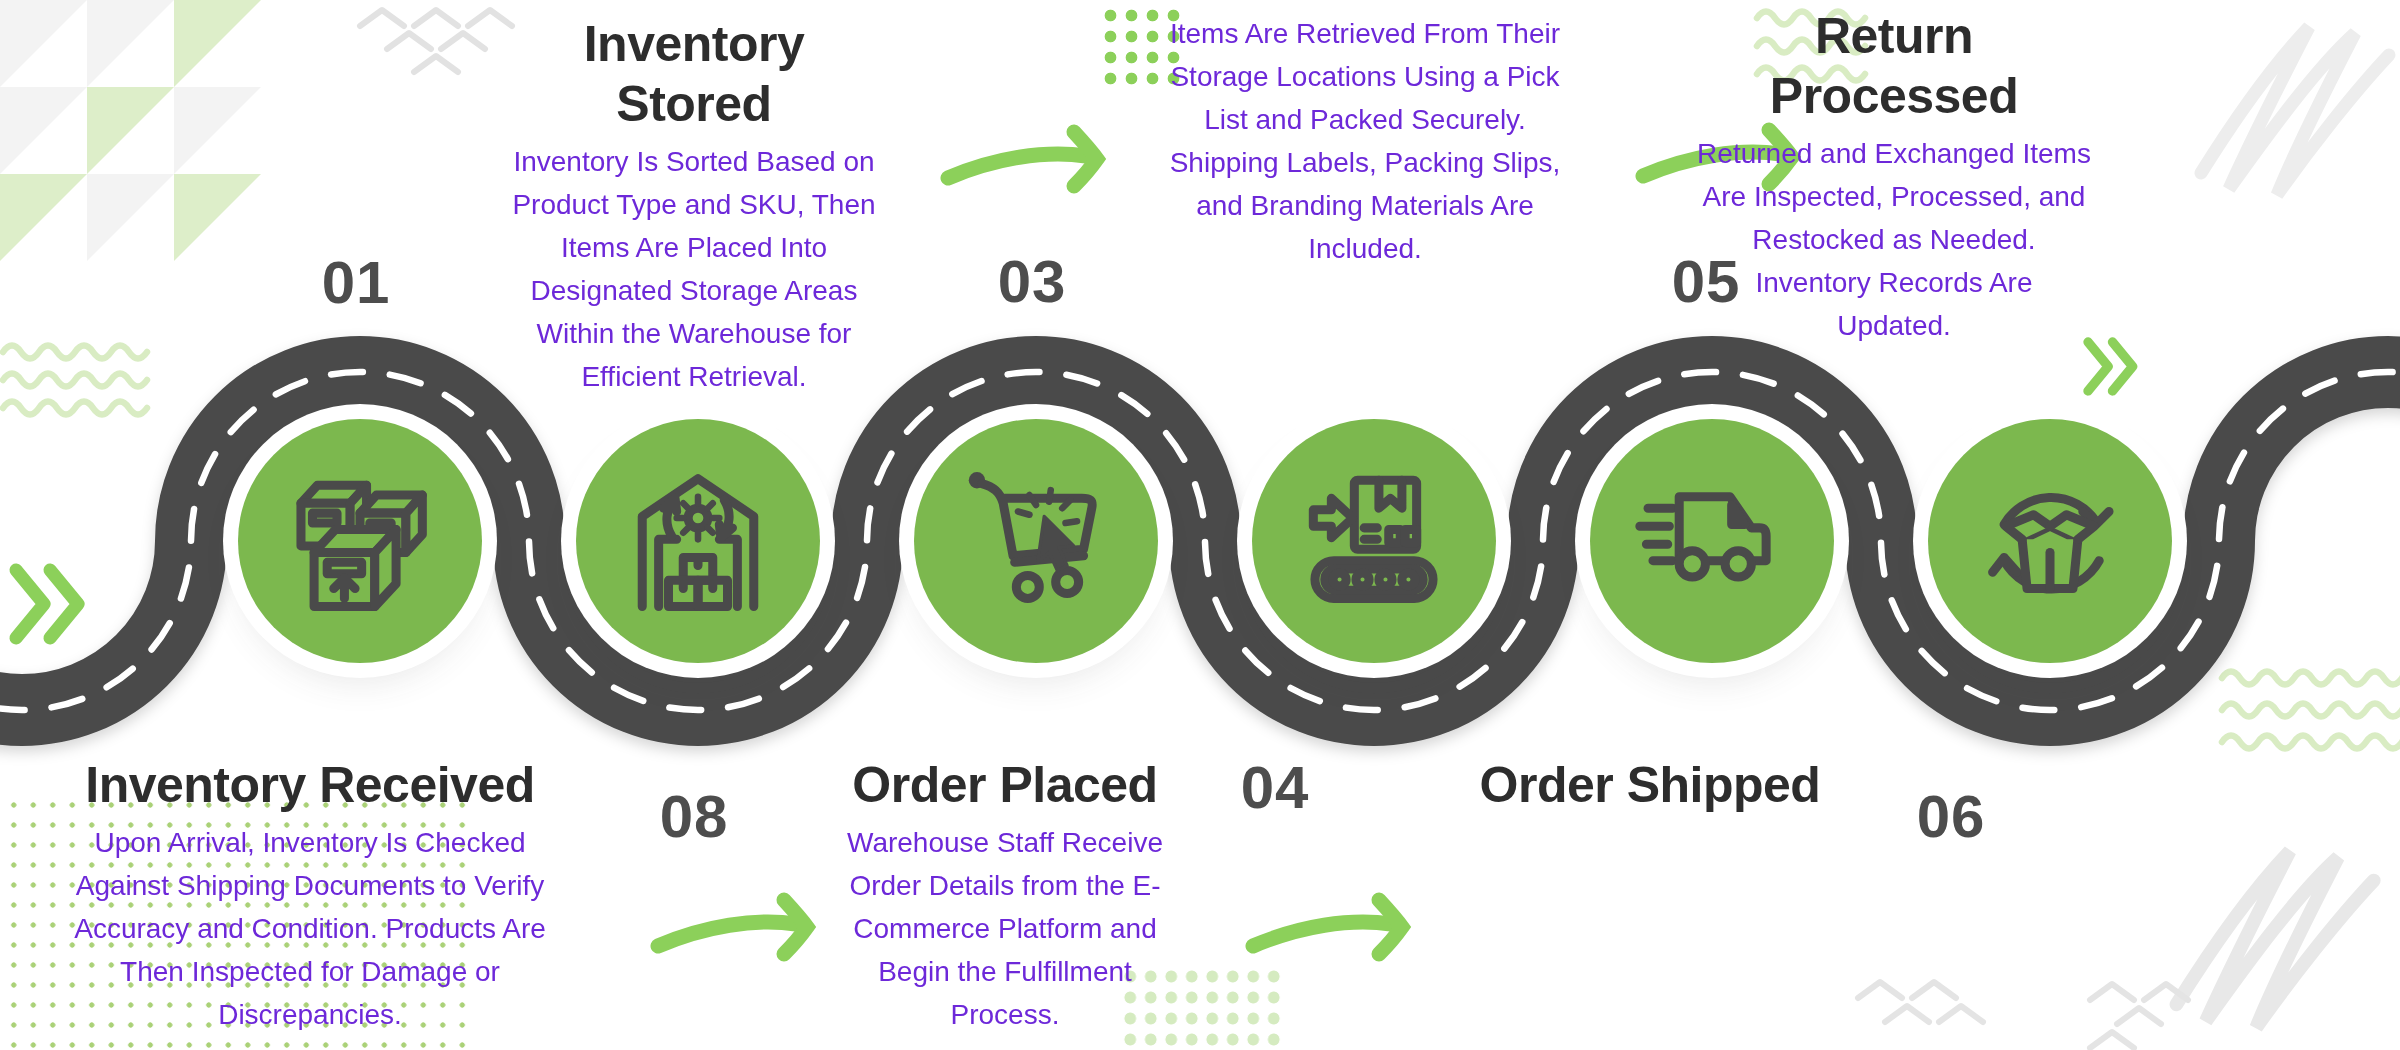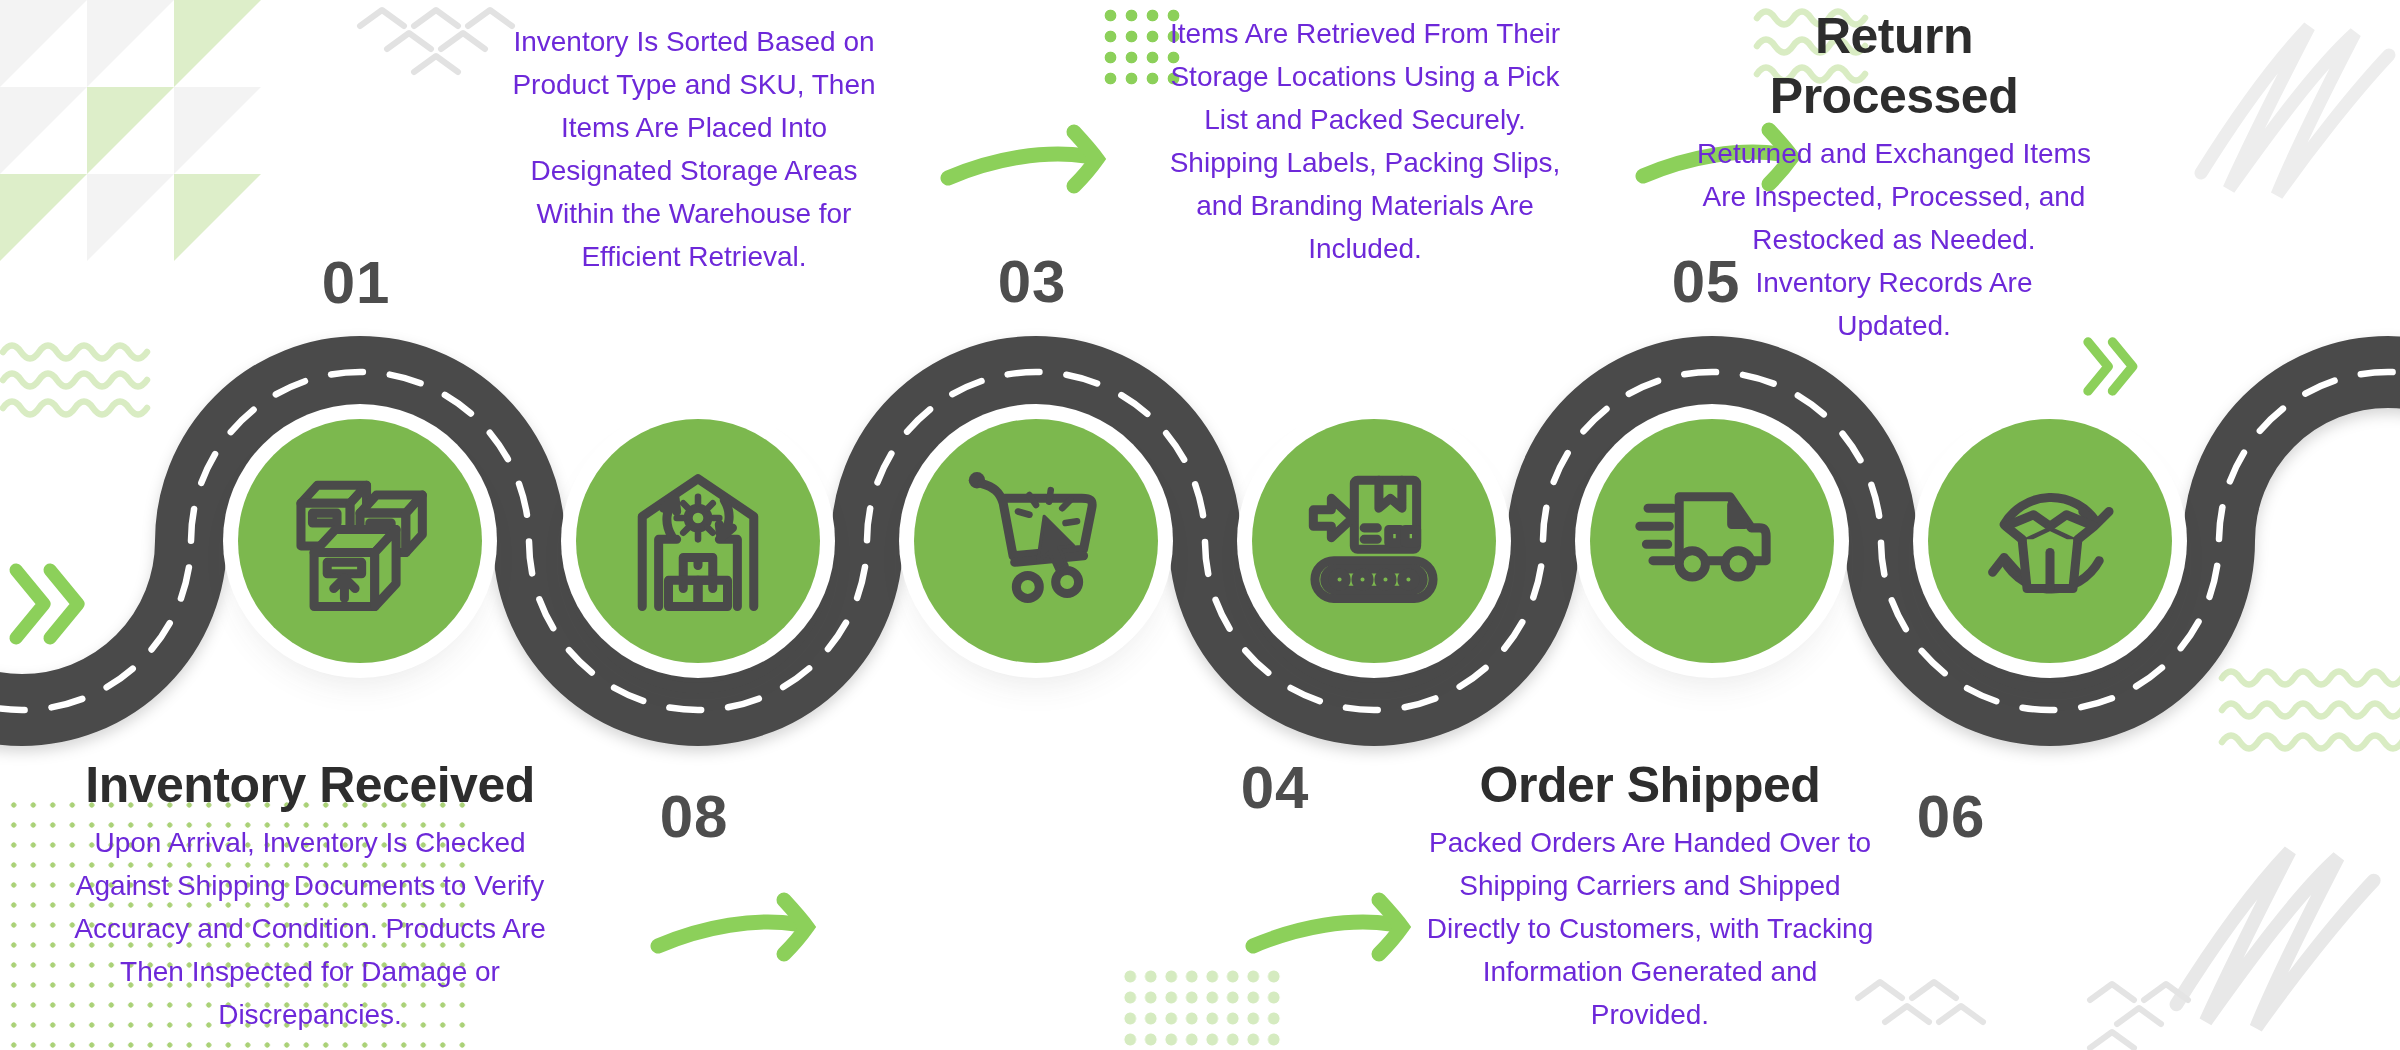--- a/index.html
+++ b/index.html
@@ -252,42 +252,47 @@
 
   <div class="tb tb1">
     <div class="title">Inventory Received</div>
     <div class="desc">Upon Arrival, Inventory Is Checked
 Against Shipping Documents to Verify
 Accuracy and Condition. Products Are
 Then Inspected for Damage or
 Discrepancies.</div>
   </div>
   <div class="tb tb2">
+    <div class="title">Inventory
+Stored</div>
     <div class="desc">Inventory Is Sorted Based on
 Product Type and SKU, Then
 Items Are Placed Into
 Designated Storage Areas
 Within the Warehouse for
 Efficient Retrieval.</div>
+  </div>
+  <div class="tb tb3">
+    <div class="title">Order Placed</div>
+    <div class="desc">Warehouse Staff Receive
+Order Details from the E-
+Commerce Platform and
+Begin the Fulfillment
+Process.</div>
   </div>
   <div class="tb tb4">
     <div class="desc">Items Are Retrieved From Their
 Storage Locations Using a Pick
 List and Packed Securely.
 Shipping Labels, Packing Slips,
 and Branding Materials Are
 Included.</div>
   </div>
   <div class="tb tb5">
     <div class="title">Order Shipped</div>
-    <div class="desc">Packed Orders Are Handed Over to
-Shipping Carriers and Shipped
-Directly to Customers, with Tracking
-Information Generated and
-Provided.</div>
   </div>
   <div class="tb tb6">
     <div class="title">Return
 Processed</div>
     <div class="desc">Returned and Exchanged Items
 Are Inspected, Processed, and
 Restocked as Needed.
 Inventory Records Are
 Updated.</div>
   </div>

